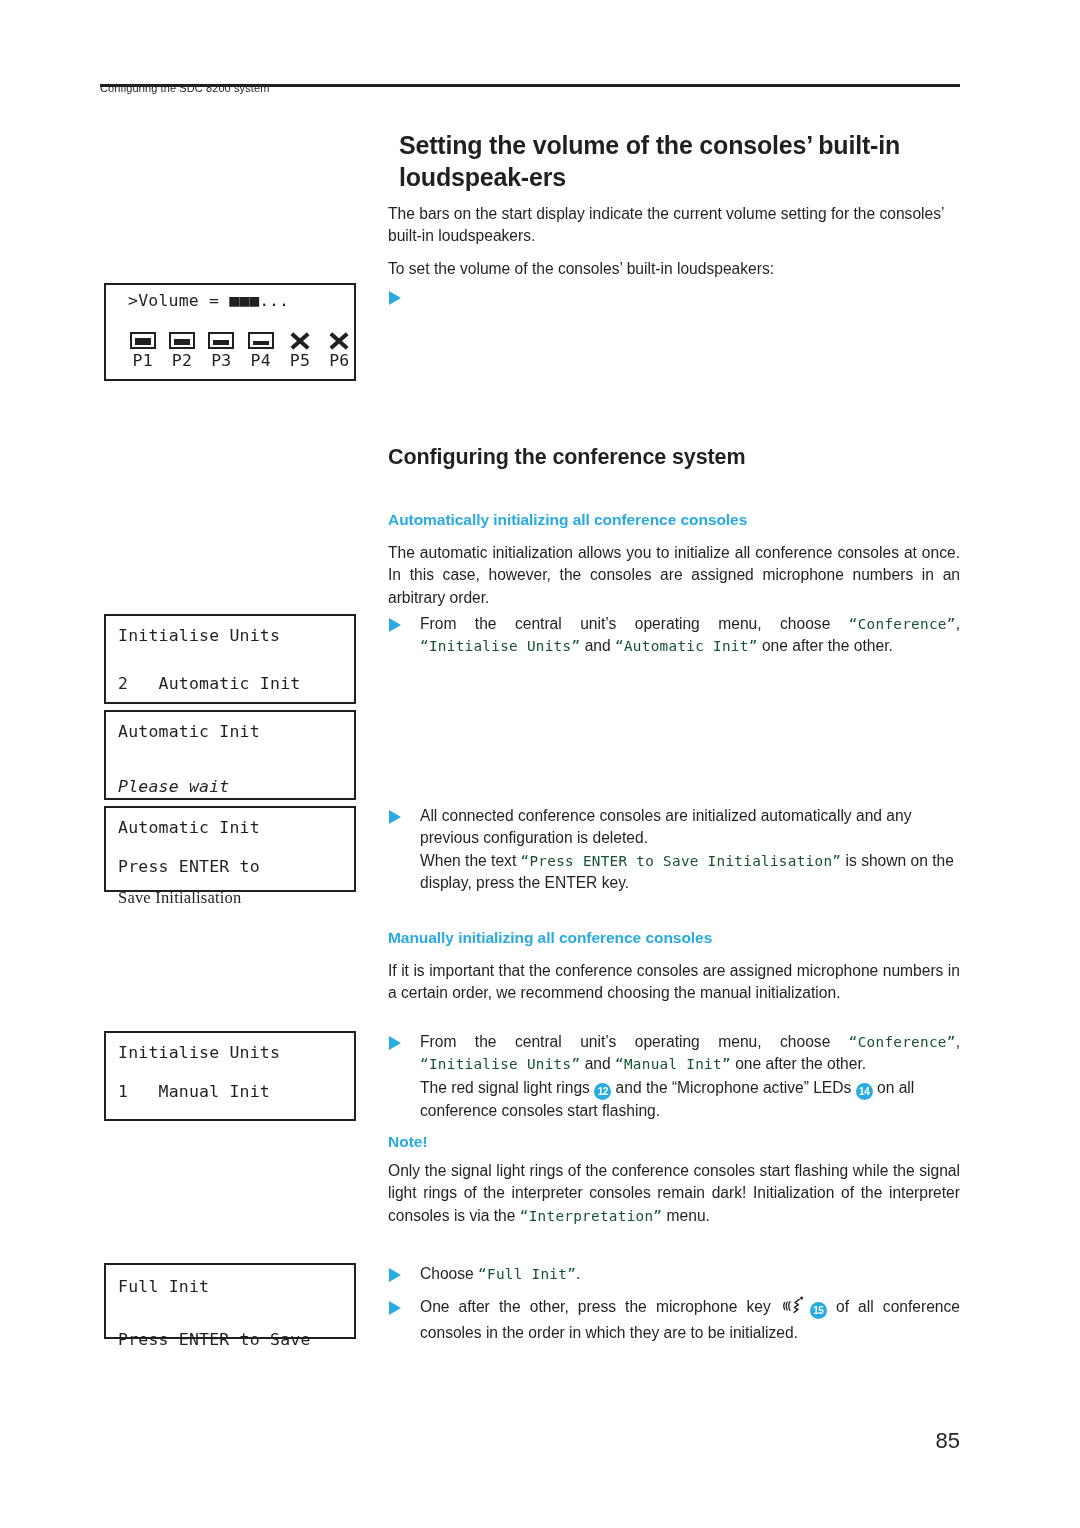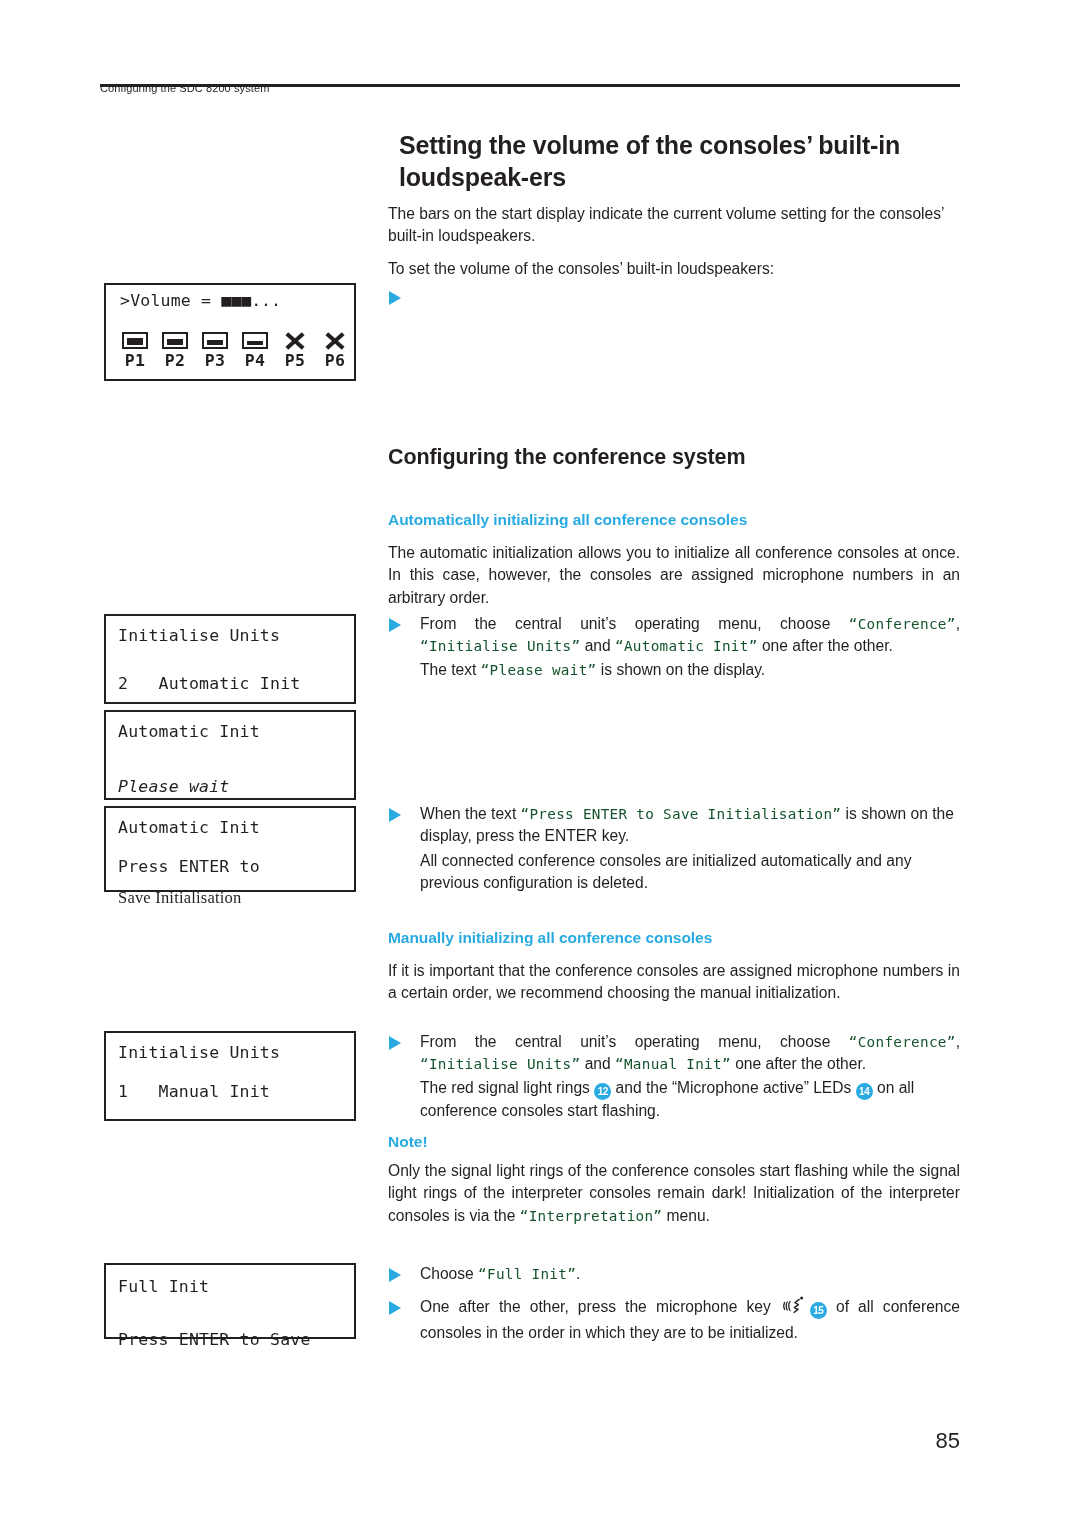--- a/index.html
+++ b/index.html
@@ -220,23 +220,23 @@
     font-size: 22px;
     color: #231f20;
   }
 </style>
 </head>
 <body>
 
 <div class="page-header">Configuring the SDC 8200 system</div>
 <div class="header-rule"></div>
 
-<div class="lcd" style="left:104px; top:283px; padding:8px 0 10px 4px;">
+<div class="lcd" style="left:104px; top:283px; padding:8px 0 10px 12px;">
   <div class="lcd-line" style="padding-left:10px;"><span>&gt;Volume = </span><span class="vol-blocks">■■■...</span></div>
-  <div class="port-row" style="margin-top:22px;font-weight:bold;">
+  <div class="port-row" style="margin-top:22px;">
     <div class="port-cell">
       <div class="port-box">
           <i style="height:7px;"></i>
         </div>
       <div class="port-label">P1</div>
     </div>
     <div class="port-cell">
       <div class="port-box">
           <i style="height:6px;"></i>
         </div>
@@ -318,29 +318,28 @@
 </div>
 
 <div class="col-text" style="top:542px;">
   <p class="body justify">The automatic initialization allows you to initialize all conference consoles at once. In this case, however, the consoles are assigned microphone numbers in an arbitrary order.</p>
 </div>
 
 <div class="col-text" style="top:613px;">
   <div class="bullet-row">
     <span class="bullet-tri"></span>
     <p class="body justify"><span>From the central unit’s operating menu, choose </span><span class="lcd-code">“Conference”</span><span>, </span><span class="lcd-code">“Initialise Units”</span><span> and </span><span class="lcd-code">“Automatic Init”</span><span> one after the other.</span></p>
-    <p class="body" style="margin-top:1px;"><span>The text </span><span class="lcd-code">“Please wait”</span><span> is shown on the display.</span></p>
   </div>
 </div>
 
 <div class="col-text" style="top:803px;">
   <div class="bullet-row">
     <span class="bullet-tri"></span>
+    <p class="body" style="margin-top:2px;">All connected conference consoles are initialized automatically and any previous configuration is deleted.</p>
     <p class="body"><span>When the text </span><span class="lcd-code">“Press ENTER to Save Initialisation”</span><span> is shown on the display, press the ENTER key.</span></p>
-    <p class="body" style="margin-top:2px;">All connected conference consoles are initialized automatically and any previous configuration is deleted.</p>
   </div>
 </div>
 
 <div class="col-text" style="top:928px;">
   <h3 class="doc-h3">Manually initializing all conference consoles</h3>
 </div>
 
 <div class="col-text" style="top:960px;">
   <p class="body justify">If it is important that the conference consoles are assigned microphone numbers in a certain order, we recommend choosing the manual initialization.</p>
 </div>

